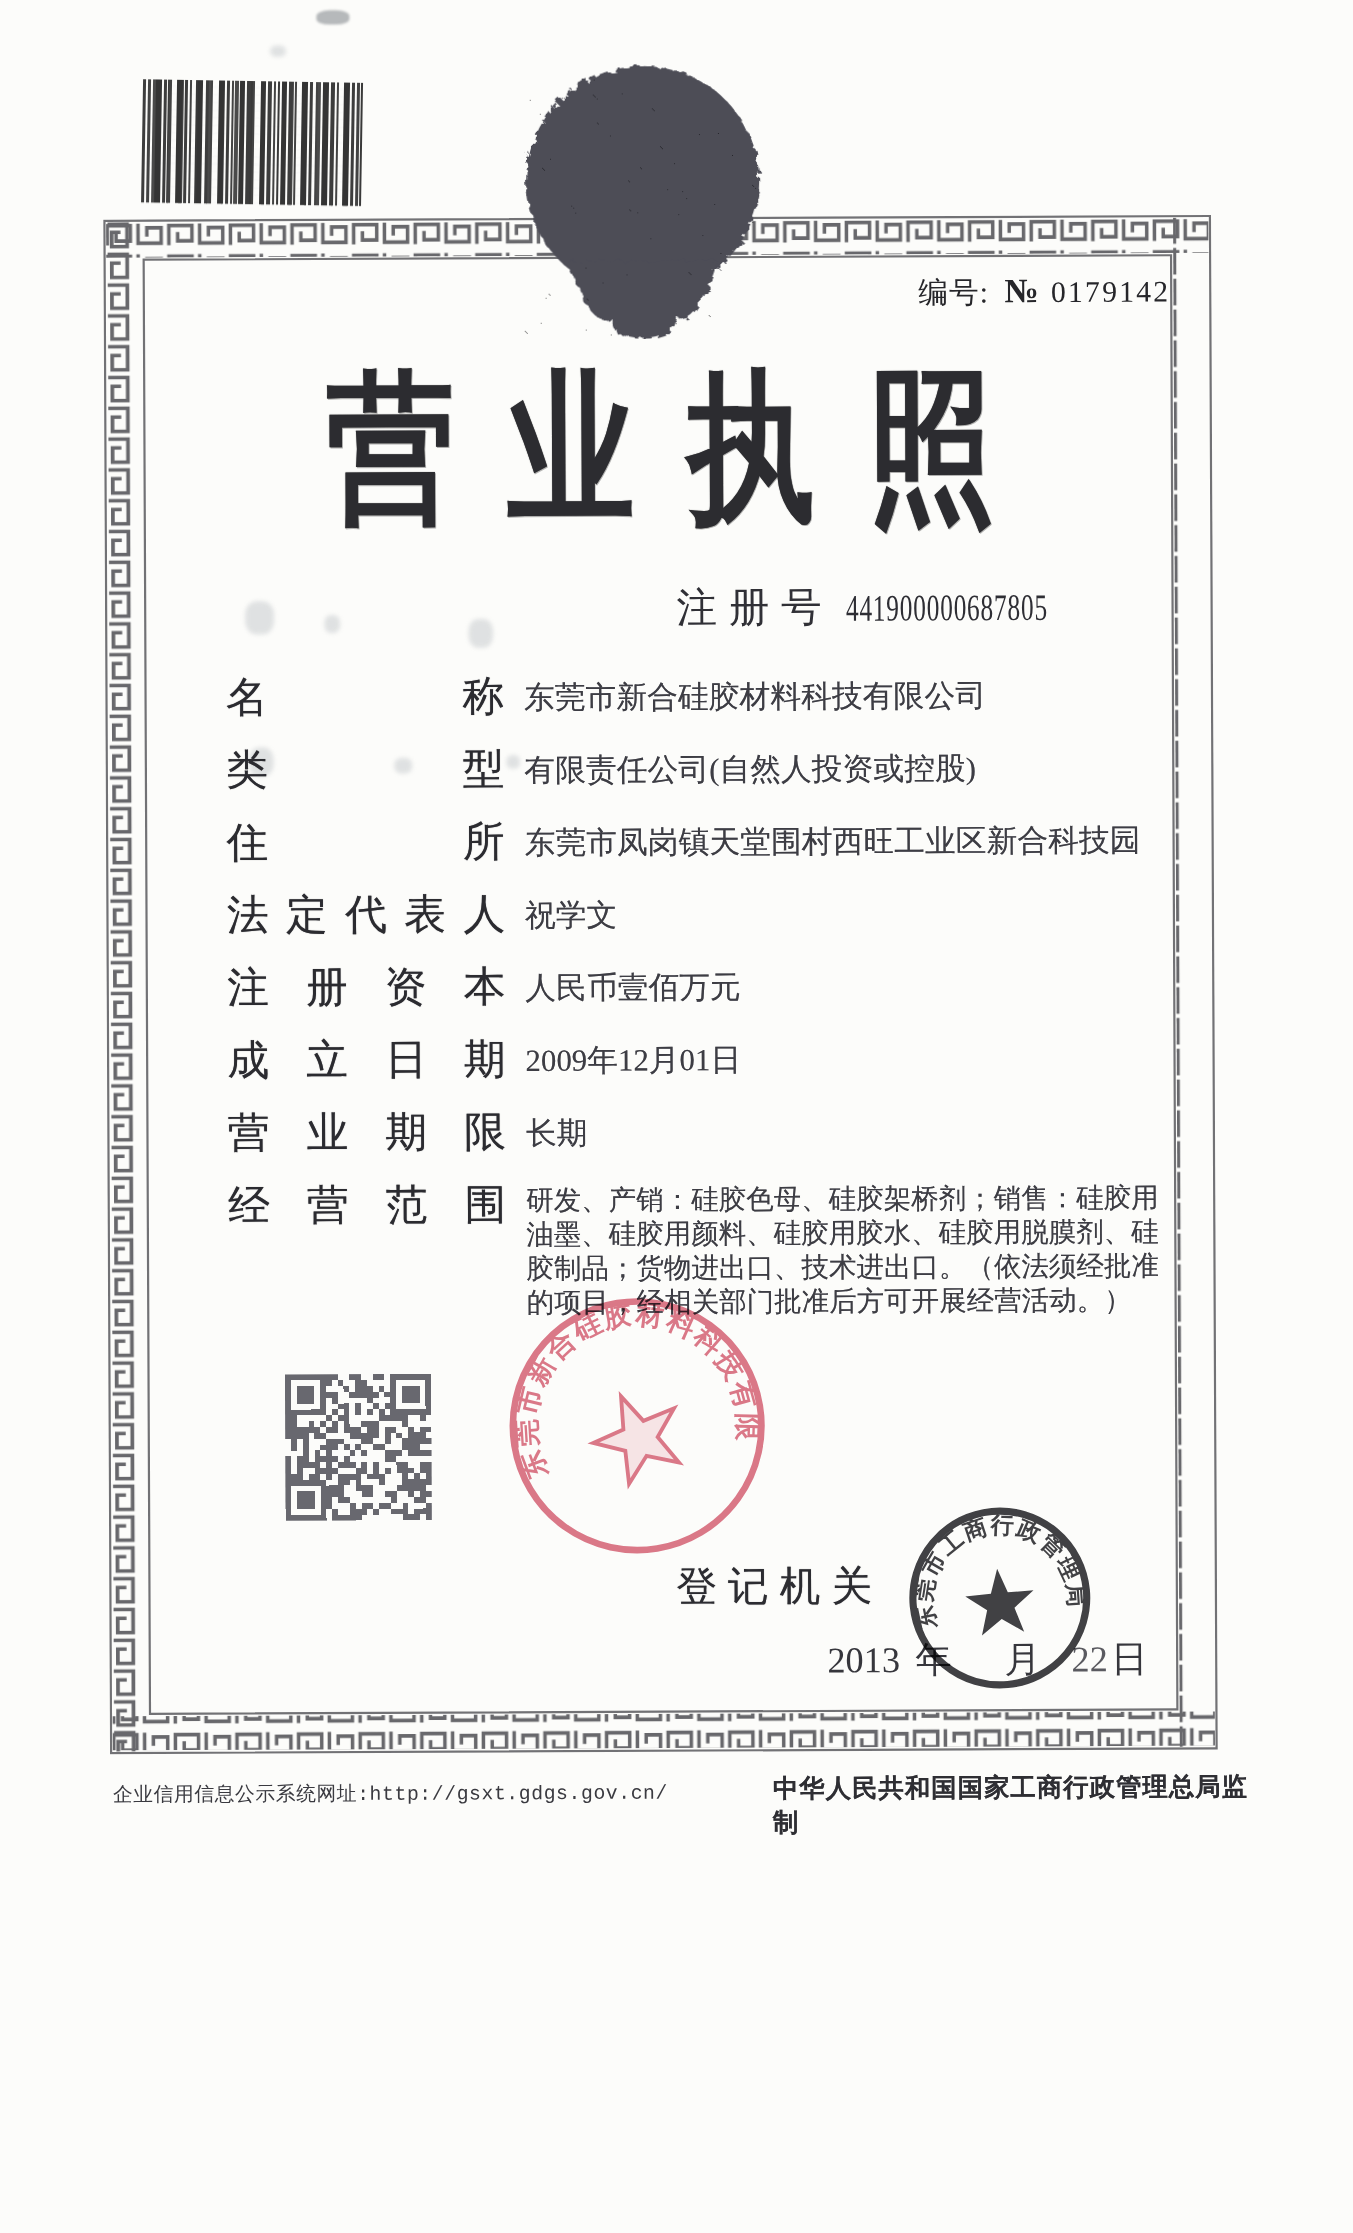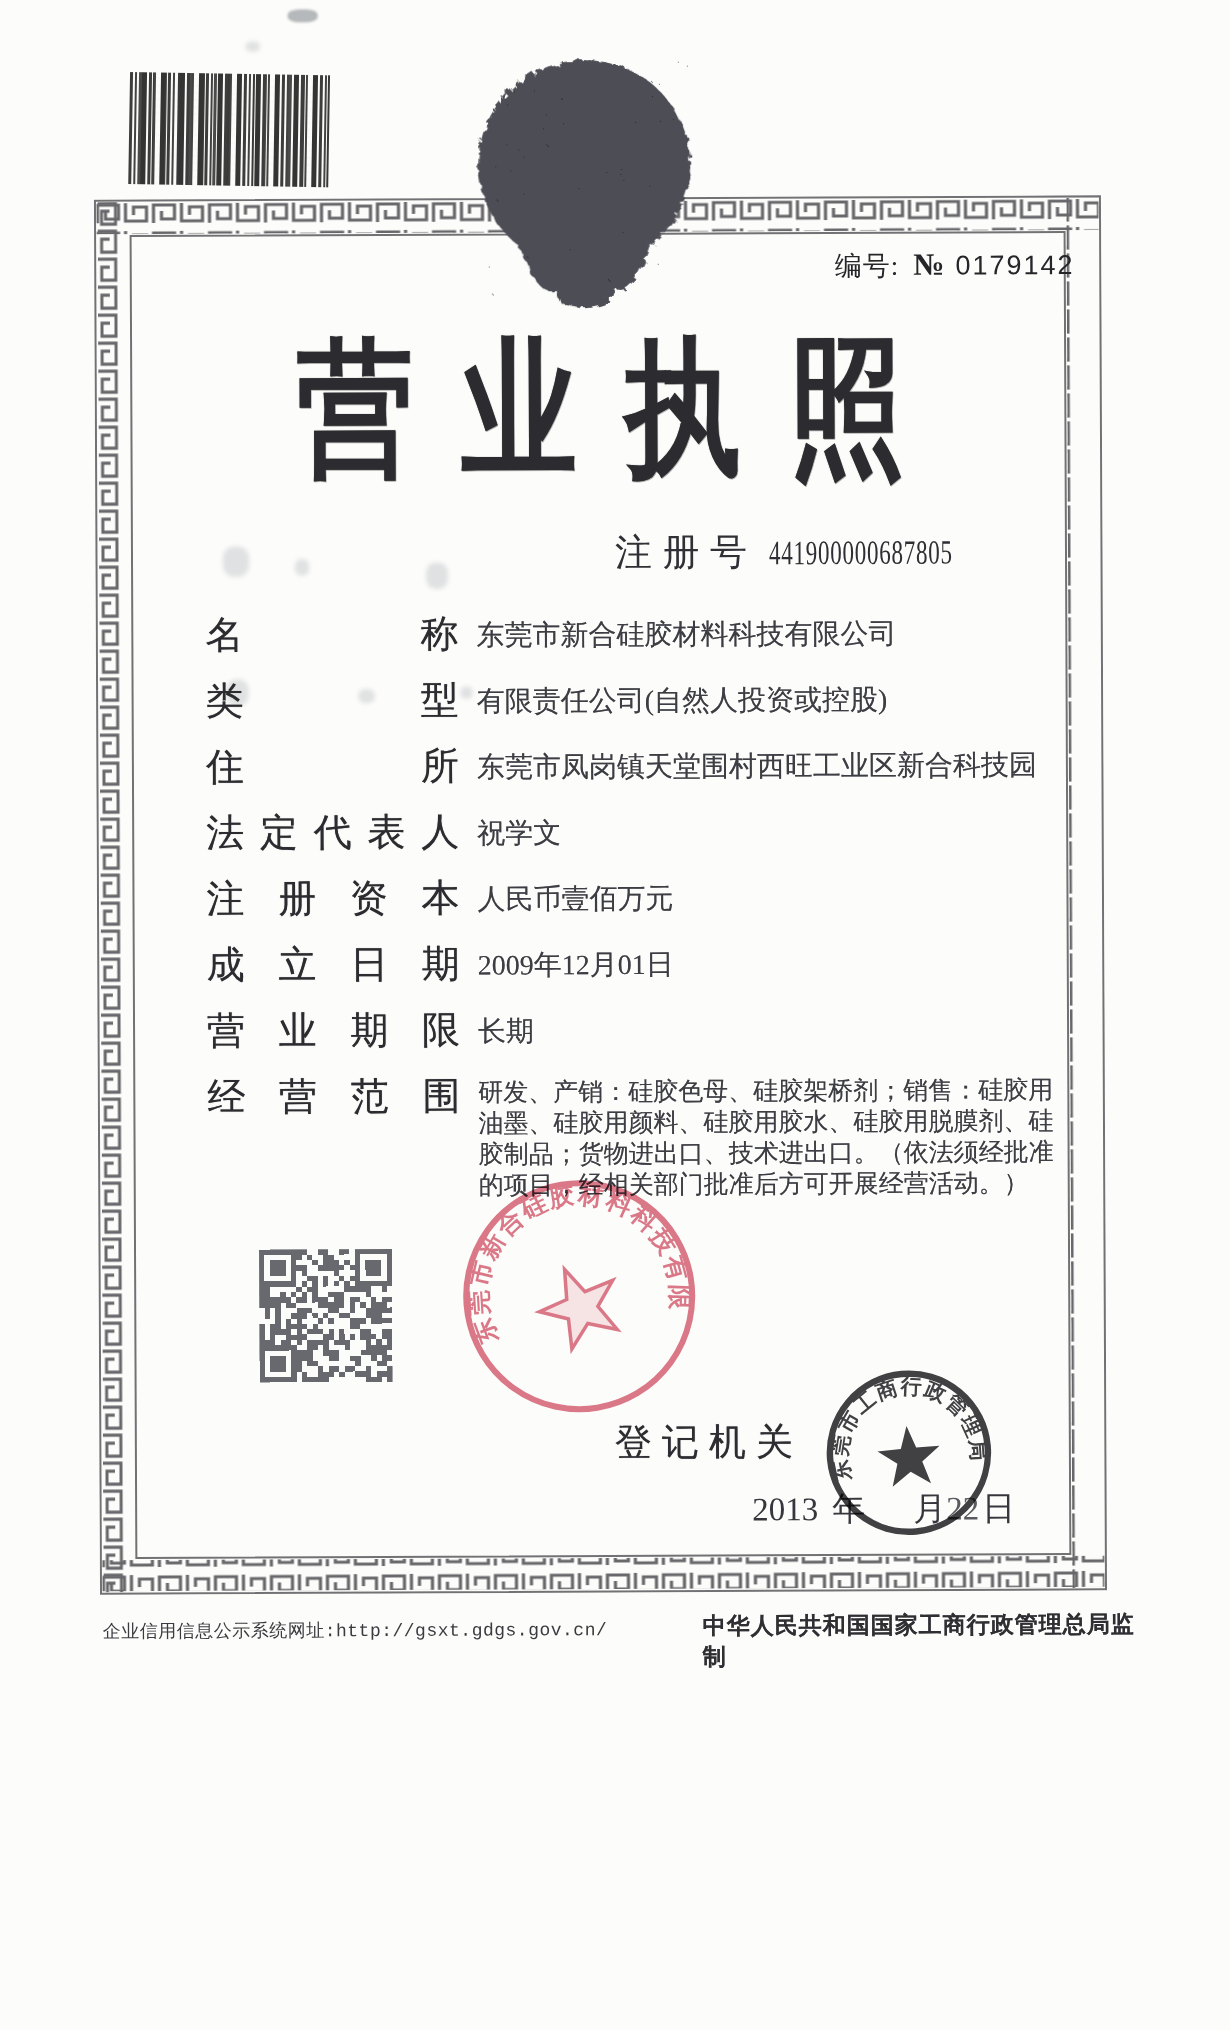--- a/index.html
+++ b/index.html
@@ -28,21 +28,21 @@
   .seal-red{ position:absolute; left:458px; top:1176px; transform:rotate(-9deg); mix-blend-mode:multiply; opacity:.82; }
   .seal-black{ position:absolute; left:821px; top:1368px; transform:rotate(-5deg); mix-blend-mode:multiply; opacity:.88; }
   .qr{ position:absolute; left:258px; top:1248px; }
 
   
   .serial{
     position:absolute; left:838px; top:248px; width:260px;
     font-size:27px; color:#26262a; white-space:nowrap; letter-spacing:1px;
   }
   .serial .sym{ font-weight:bold; font-size:31px; margin:0 10px 0 14px; }
-  .serial .num{ font-family:Liberation Sans, sans-serif; font-size:27px; letter-spacing:2px; }
+  .serial .num{ font-family:Liberation Serif, serif; font-size:27px; letter-spacing:2px; }
 
   .title{
     position:absolute; left:300px; top:330px; margin:0; height:160px;
     font-size:148px; line-height:158px; font-weight:bold; color:#2c2c30;
     letter-spacing:62px; white-space:nowrap;
     transform:scaleX(.78); transform-origin:left center;
     text-shadow:0 0 1px rgba(40,40,40,.8), 1px 1px 0 rgba(60,60,60,.35);
   }
 
   .regno{ position:absolute; left:617px; top:528px; display:flex; align-items:baseline; }
@@ -67,21 +67,21 @@
 
   .registry{ position:absolute; left:613px; top:1418px; width:178px; display:flex; justify-content:space-between;
     font-size:37px; color:#2c2c31; text-shadow:0 0 .7px rgba(45,45,50,.7); }
 
   .dateline{
     position:absolute; left:750px; top:1488px; display:flex; align-items:baseline;
     font-size:33px; color:#36363c; white-space:nowrap;
   }
   .dateline .d-year-unit{ margin-left:14px; }
   .dateline .d-month-unit{ margin-left:48px; }
-  .dateline .d-day{ color:#5a5a60; }
+  .dateline .d-day{ margin-left:28px; color:#5a5a60; }
   .dateline .d-day-unit{ margin-left:3px; }
 
   .footer-left{
     position:absolute; left:100px; top:1617px; font-family:"Liberation Mono", monospace;
     font-size:18px; color:#3a3a40; letter-spacing:.5px;
   }
   .footer-right{
     position:absolute; left:700px; top:1611px; width:450px; font-size:23px; font-weight:bold;
     color:#2e2e33; letter-spacing:1px; text-shadow:0 0 .6px rgba(45,45,50,.7);
   }

